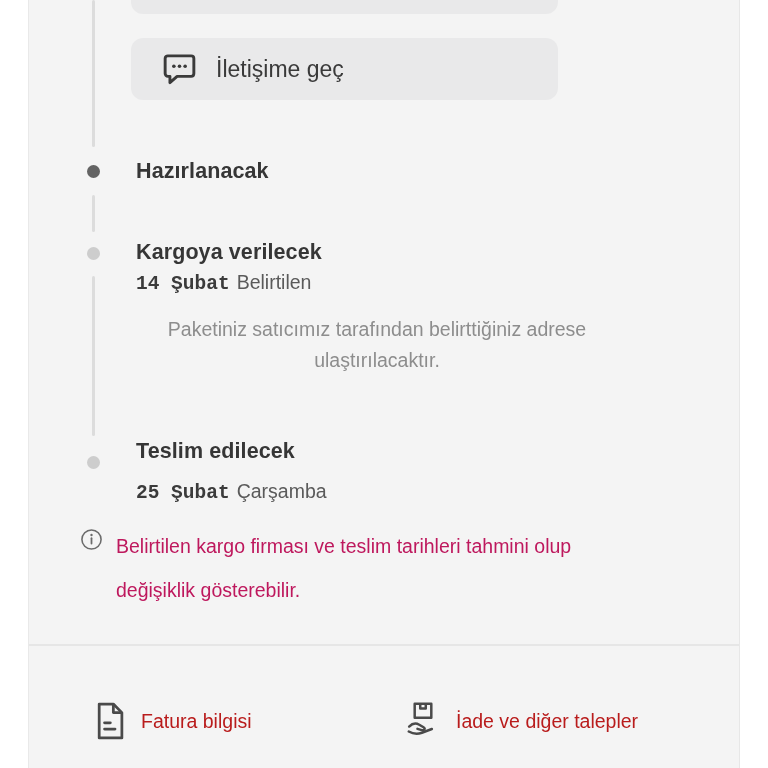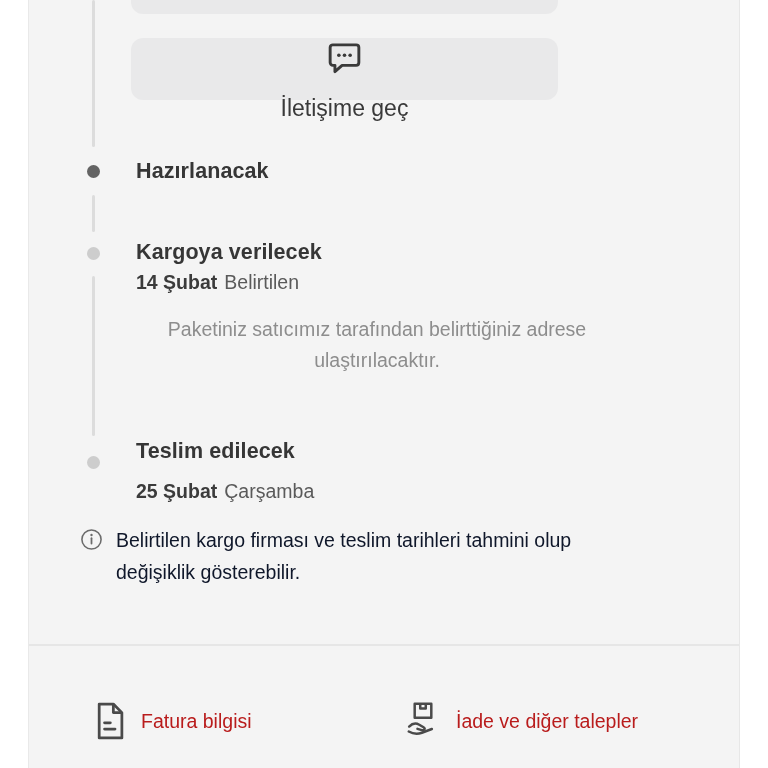--- a/index.html
+++ b/index.html
@@ -33,21 +33,20 @@
     width: 427px; height: 62px;
     background: #e9e9ea;
     border: none;
     border-radius: 12px;
     display: flex;
     align-items: center;
     gap: 16px;
     padding: 0 28px;
     cursor: pointer;
     font-family: "Liberation Sans", sans-serif;
-    flex-direction: column;
   }
   .contact-btn .label {
     font-size: 23px;
     font-weight: 500;
     color: #3a3a3a;
   }
   
   .tl-line {
     position: absolute;
     left: 63px;
@@ -87,20 +86,21 @@
     left: 107px;
     font-size: 19.5px;
     color: #5a5a5a;
   }
   .d2 { top: 271px; }
   .d3 { top: 480px; }
   .step-date .date-bold {
     font-weight: 700;
     color: #3b3b3b;
     margin-right: 7px;
+    font-family: Liberation Mono, monospace;
   }
 
   .step-desc {
     position: absolute;
     left: 107px; top: 314px;
     width: 482px;
     font-size: 19.5px;
     line-height: 31px;
     color: #8d8d8d;
     text-align: center;
@@ -108,22 +108,22 @@
 
   .info-row { position: absolute; left: 50px; top: 524px; }
   .info-icon-wrap {
     position: absolute; left: 0; top: 3px;
     width: 25px; height: 25px;
   }
   .info-text {
     position: absolute; left: 37px; top: 0;
     width: 534px;
     font-size: 19.5px;
-    line-height: 32px;
-    color: #0f172a;
+    line-height: 44px;
+    color: #be185d;
   }
 
   .divider {
     position: absolute;
     left: 0; top: 644px;
     width: 100%; height: 2px;
     background: #e6e6e6;
   }
 
   .footer-action {

